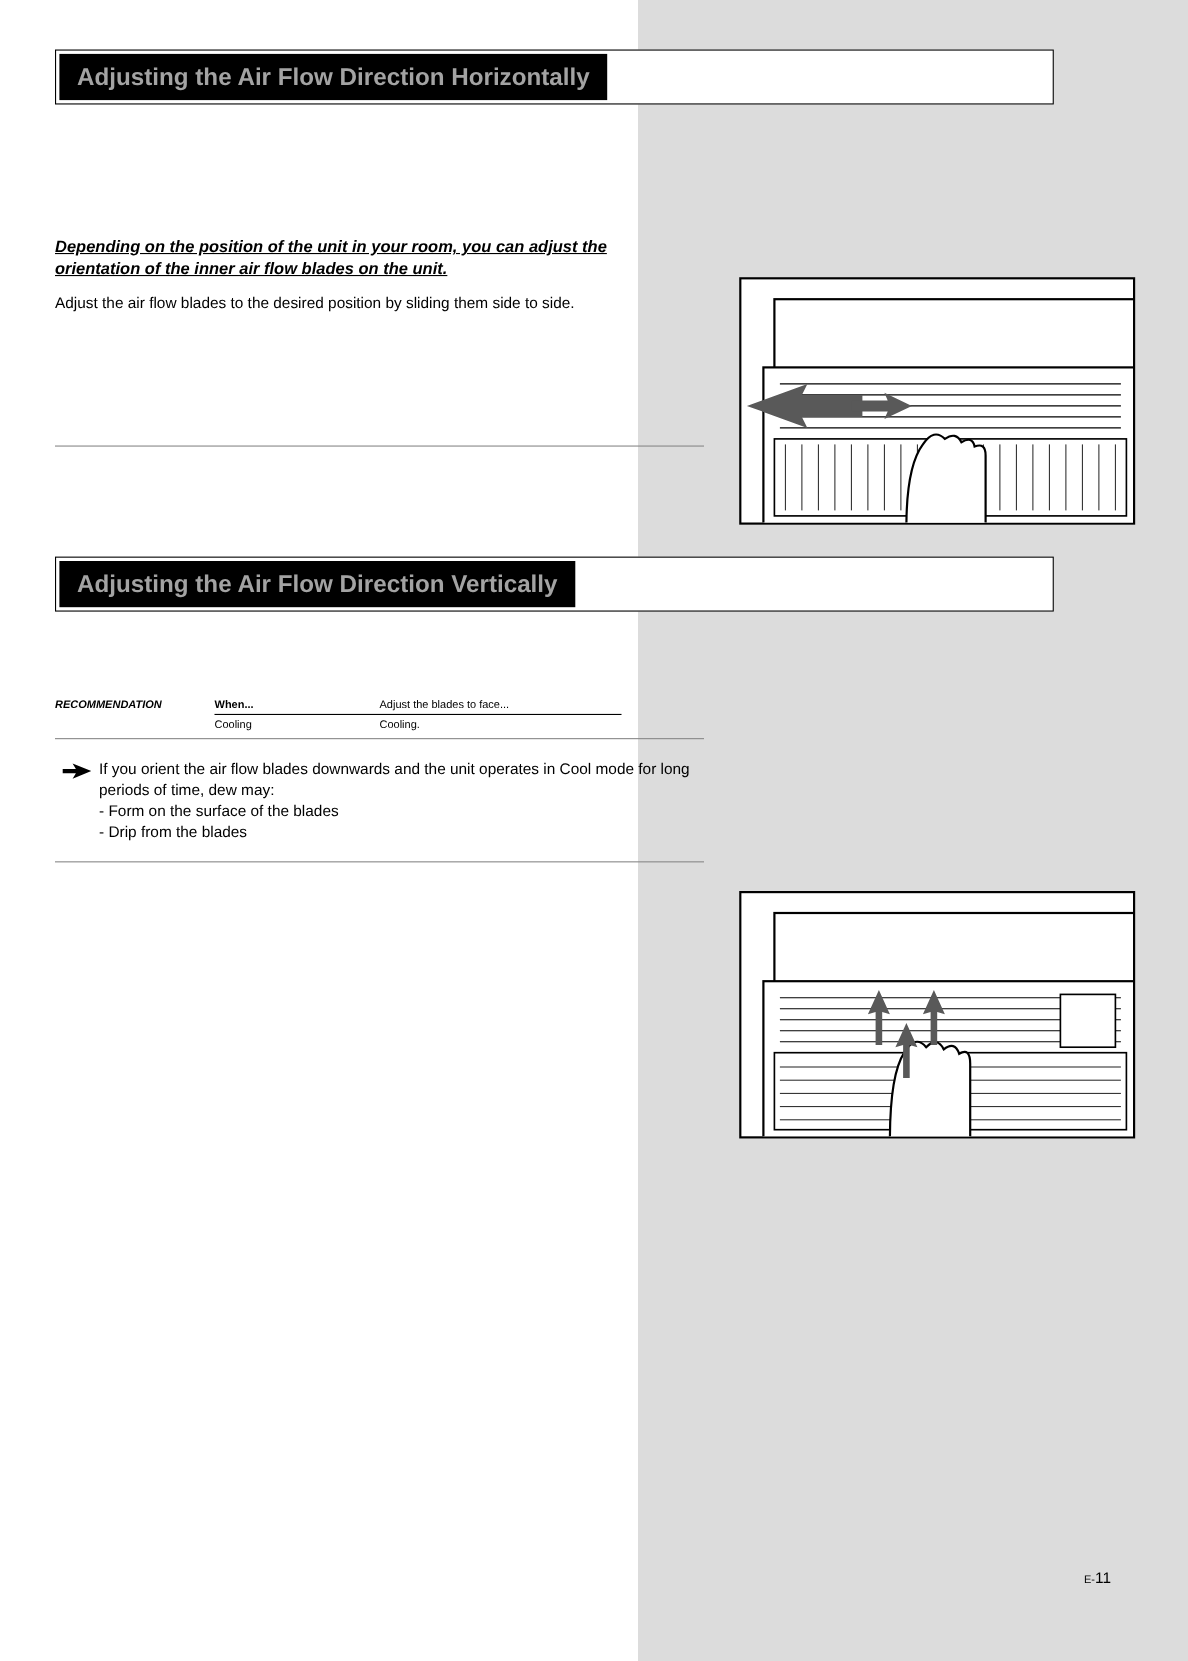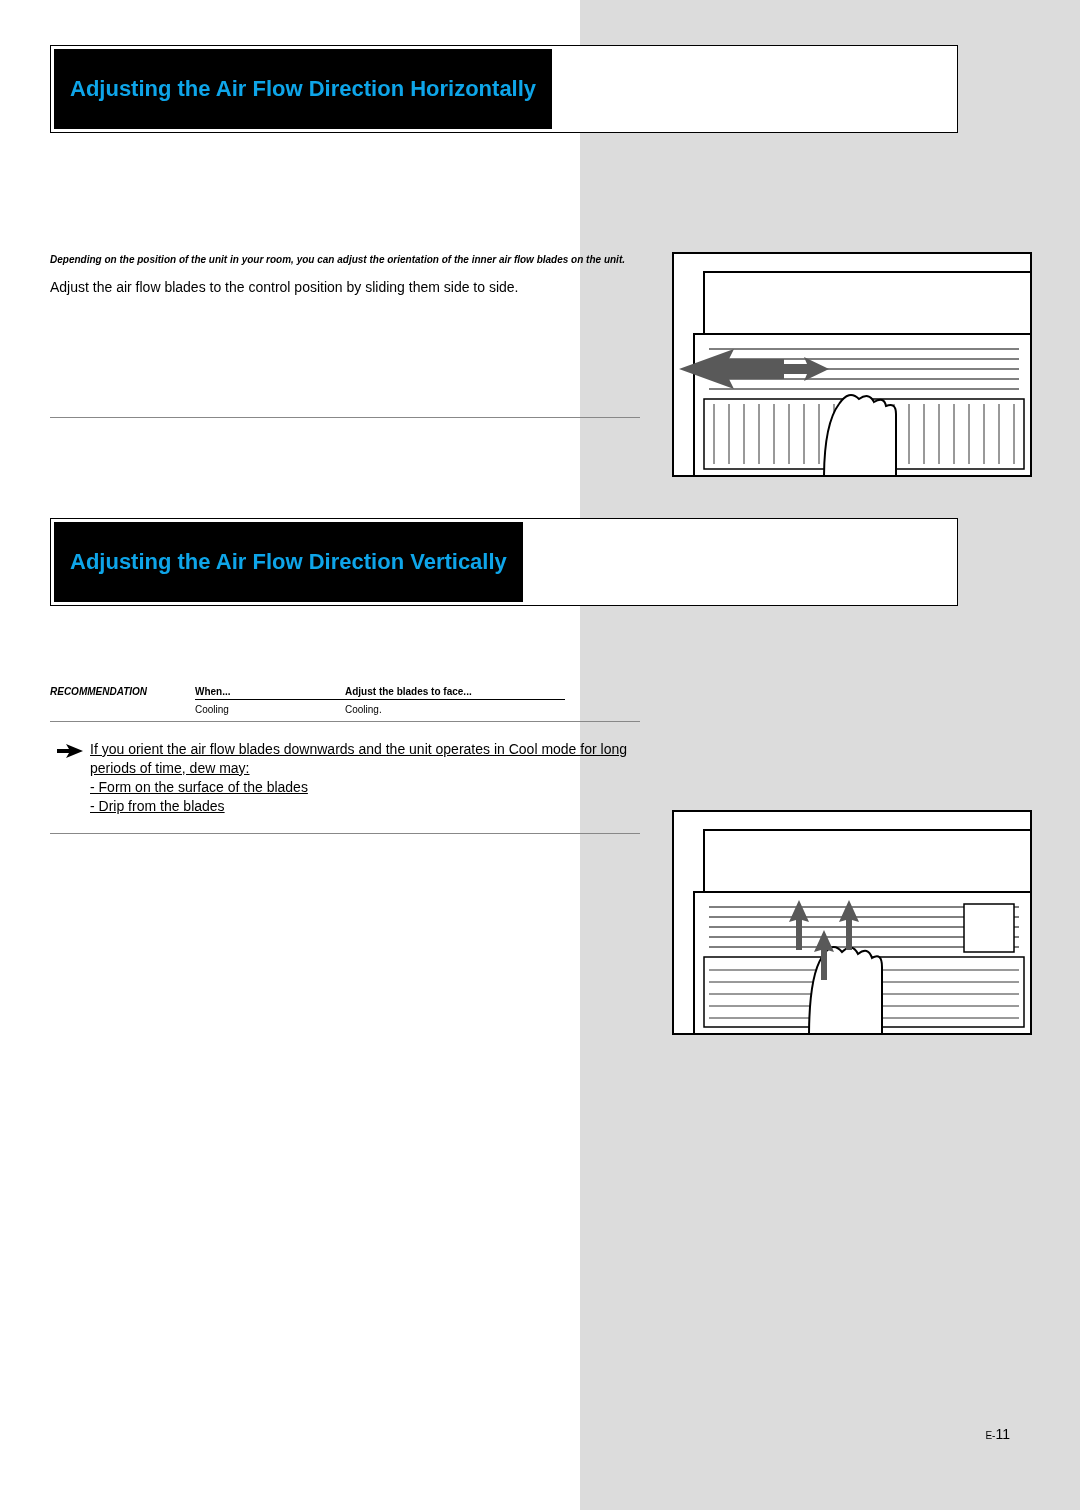--- a/index.html
+++ b/index.html
@@ -26,34 +26,35 @@
     padding: 45px 50px 0 50px;
   }
   .section-title-box {
     border: 1px solid #000;
     background: #fff;
     margin-bottom: 120px;
     width: 908px;
   }
   .section-title-inner {
     background: #000;
-    color: #0ea5e9;
+    color: #a3a3a3;
     font-size: 22px;
     font-weight: bold;
-    padding: 27px 16px;
+    padding: 8px 16px;
     margin: 3px;
     display: inline-block;
   }
   .intro-text {
     font-style: italic;
     font-weight: bold;
-    font-size: 10px;
+    font-size: 15px;
     line-height: 1.3;
     margin-bottom: 12px;
     width: 580px;
+    text-decoration: underline;
   }
   .body-text {
     font-size: 14px;
     line-height: 1.35;
     width: 580px;
   }
   .hr-line {
     border: none;
     border-top: 1px solid #888;
     margin: 18px 0;
@@ -80,36 +81,35 @@
     font-style: italic;
     font-weight: bold;
     width: 145px;
   }
   .rec-col1 {
     width: 150px;
     font-weight: bold;
   }
   .rec-col2 {
     width: 220px;
-    font-weight: bold;
+    font-weight: normal;
   }
   .rec-headerline {
     border: none;
     border-top: 1px solid #000;
     width: 370px;
     margin-left: 145px;
     margin-top: 2px;
     margin-bottom: 4px;
   }
   .rec-data .rec-col1, .rec-data .rec-col2 { font-weight: normal; }
   .note-block {
     display: flex;
     margin-top: 2px;
     width: 600px;
-    text-decoration: underline;
   }
   .pointer-icon {
     width: 40px;
     flex-shrink: 0;
     padding-top: 2px;
     padding-left: 6px;
   }
   .note-text {
     font-size: 14px;
     line-height: 1.35;
@@ -127,21 +127,21 @@
 
 <div class="gray-sidebar"></div>
 
 <div class="content">
 
   <div class="section-title-box">
     <div class="section-title-inner">Adjusting the Air Flow Direction Horizontally</div>
   </div>
 
   <div class="intro-text">Depending on the position of the unit in your room, you can adjust the orientation of the inner air flow blades on the unit.</div>
-  <div class="body-text">Adjust the air flow blades to the control position by sliding them side to side.</div>
+  <div class="body-text">Adjust the air flow blades to the desired position by sliding them side to side.</div>
   <hr class="hr-line" style="margin-top:120px;">
 
   <div class="figure-box figure1">
     <svg viewBox="0 0 360 225" width="360" height="225">
       <rect x="30" y="18" width="330" height="70" fill="#fff" stroke="#000" stroke-width="2"></rect>
       <rect x="20" y="80" width="340" height="145" fill="#fff" stroke="#000" stroke-width="2"></rect>
 
       <line x1="35" y1="95" x2="345" y2="95" stroke="#000" stroke-width="1"></line>
       <line x1="35" y1="105" x2="345" y2="105" stroke="#000" stroke-width="1"></line>
       <line x1="35" y1="115" x2="345" y2="115" stroke="#000" stroke-width="1"></line>

